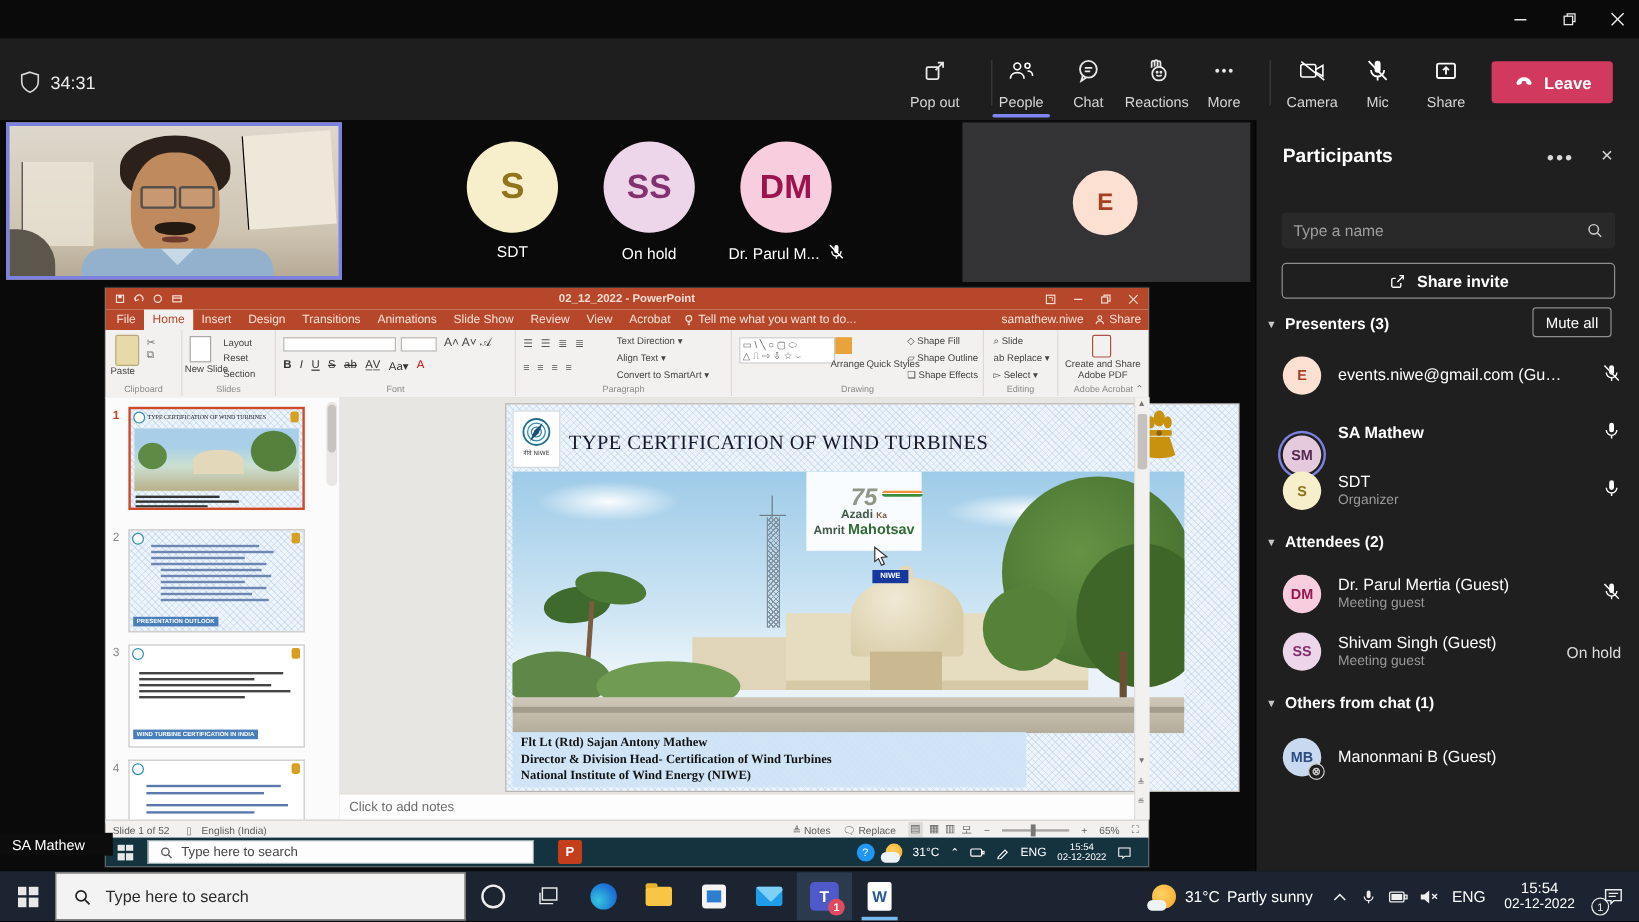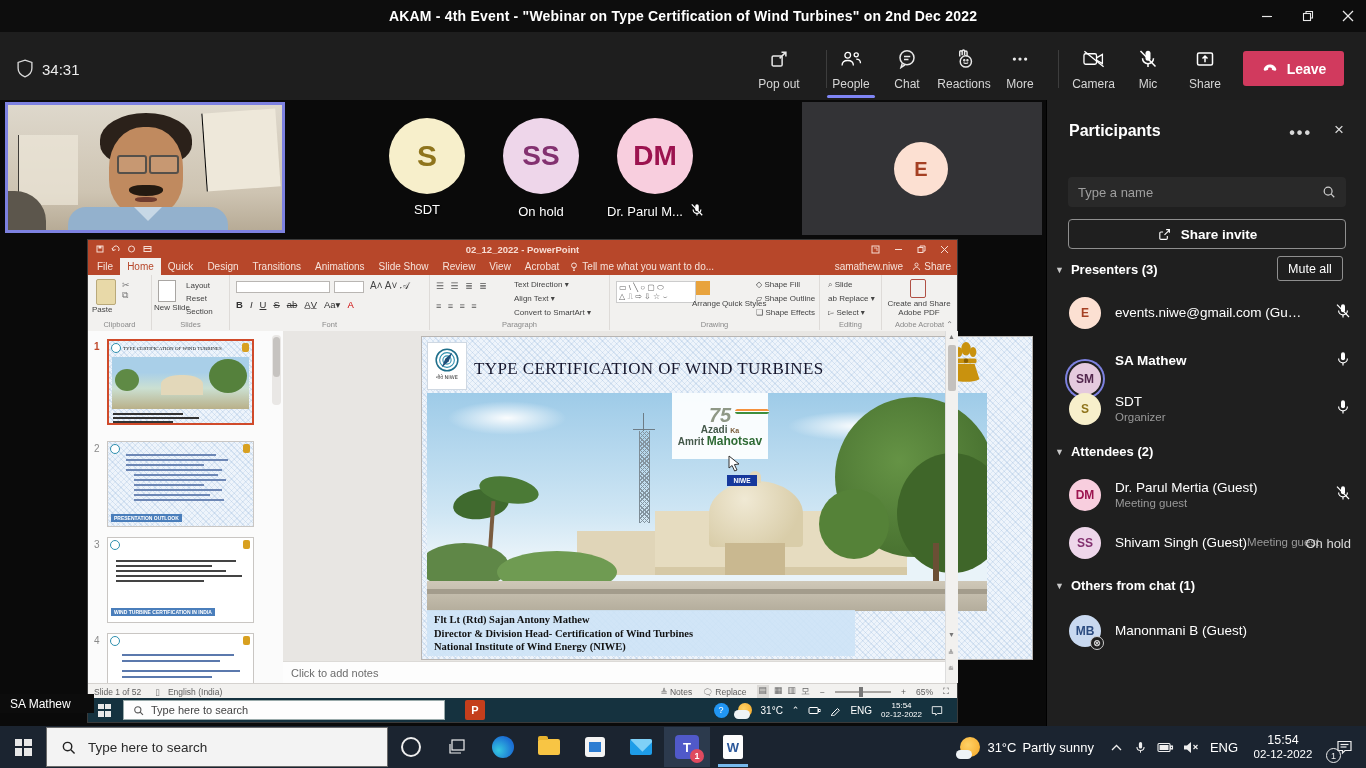--- a/index.html
+++ b/index.html
@@ -124,23 +124,20 @@
   .sun:after{content:"";position:absolute;left:-4px;bottom:-2px;width:16px;height:9px;background:#eef3f6;border-radius:8px;}
   .trayicon{color:#eee;display:flex;align-items:center;justify-content:center;}
   .clock{display:flex;flex-direction:column;align-items:center;color:#fff;line-height:14px;}
   .clock .t1{font-size:12.5px;} .clock .t2{font-size:11.5px;}
 </style>
 </head>
 <body>
 
 <div class="screen">
 
-  <div class="abs titlebar">
-    <span class="t">AKAM - 4th Event - "Webinar on Type Certification of Wind Turbines" on 2nd Dec 2022</span>
-  </div>
   <div class="winctl" style="left:1253px;width:28px;justify-content:center;">
     <svg width="12" height="12" viewBox="0 0 12 12">
         <line x1="1" y1="6.5" x2="11" y2="6.5" stroke="#e8e8e8" stroke-width="1.2"></line>
       </svg>
   </div>
   <div class="winctl" style="left:1294px;width:28px;justify-content:center;">
     <svg width="12" height="12" viewBox="0 0 12 12" fill="none" stroke="#e8e8e8" stroke-width="1.1">
         <rect x="1.5" y="3.5" width="7" height="7"></rect>
         <path d="M4 3.5V1.5h6.5V8H8.5"></path>
       </svg>
@@ -320,21 +317,21 @@
         <svg width="9" height="9" viewBox="0 0 9 9" stroke="#f7ddd4" stroke-width="1">
             <line x1="1" y1="1" x2="8" y2="8"></line>
             <line x1="8" y1="1" x2="1" y2="8"></line>
           </svg>
       </span>
     </div>
 
     <div class="ppt-menu">
       <span class="mtab" style="margin-left:2px;">File</span>
       <span class="mtab active">Home</span>
-      <span class="mtab">Quick</span>
+      <span class="mtab">Insert</span>
       <span class="mtab">Design</span>
       <span class="mtab">Transitions</span>
       <span class="mtab">Animations</span>
       <span class="mtab">Slide Show</span>
       <span class="mtab">Review</span>
       <span class="mtab">View</span>
       <span class="mtab">Acrobat</span>
       <span style="margin-left:4px;display:flex;align-items:center;gap:4px;">
         <svg width="8" height="10" viewBox="0 0 8 10" fill="none" stroke="#f6e2da" stroke-width="1">
             <circle cx="4" cy="3.4" r="2.4"></circle>
@@ -702,21 +699,21 @@
             <path d="M3.6 7.4a4.4 4.4 0 0 0 8.8 0"></path>
             <line x1="8" y1="12" x2="8" y2="14.4"></line>
             <line x1="2" y1="1.6" x2="14" y2="14"></line>
           </svg></span>
     </div>
 
     <div class="prow" style="top:420px;">
       <span class="pav av-ss">
           <span>SS</span>
         </span>
-      <span style="display:flex;flex-direction:row;">
+      <span style="display:flex;flex-direction:column;">
         <span class="pname">Shivam Singh (Guest)</span>
         <span class="prole">Meeting guest</span>
       </span>
       <span class="onhold">On hold</span>
     </div>
 
     <div class="sechdr" style="top:478px;">
       <span class="caret">▼</span>
       <span>Others from chat (1)</span>
     </div>

